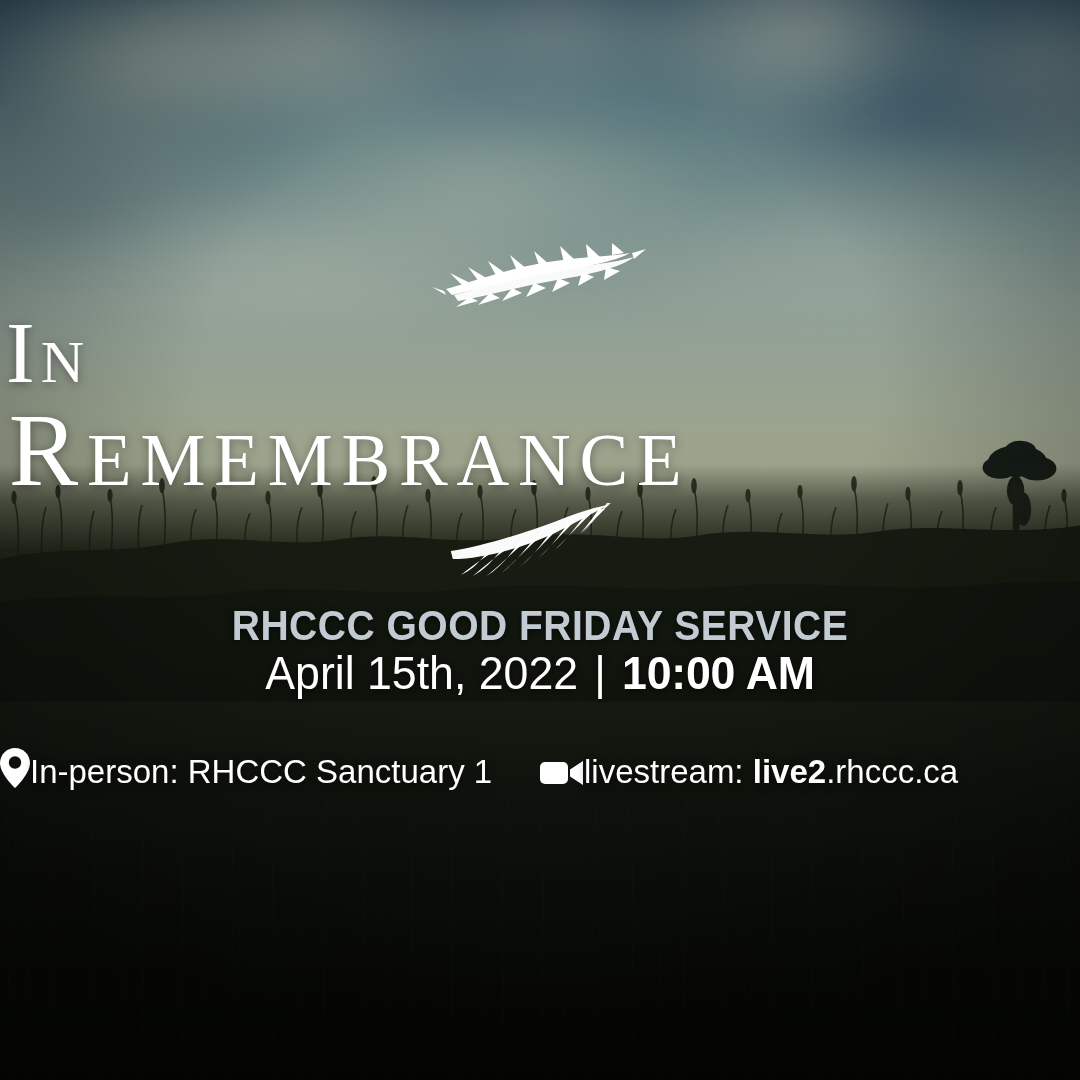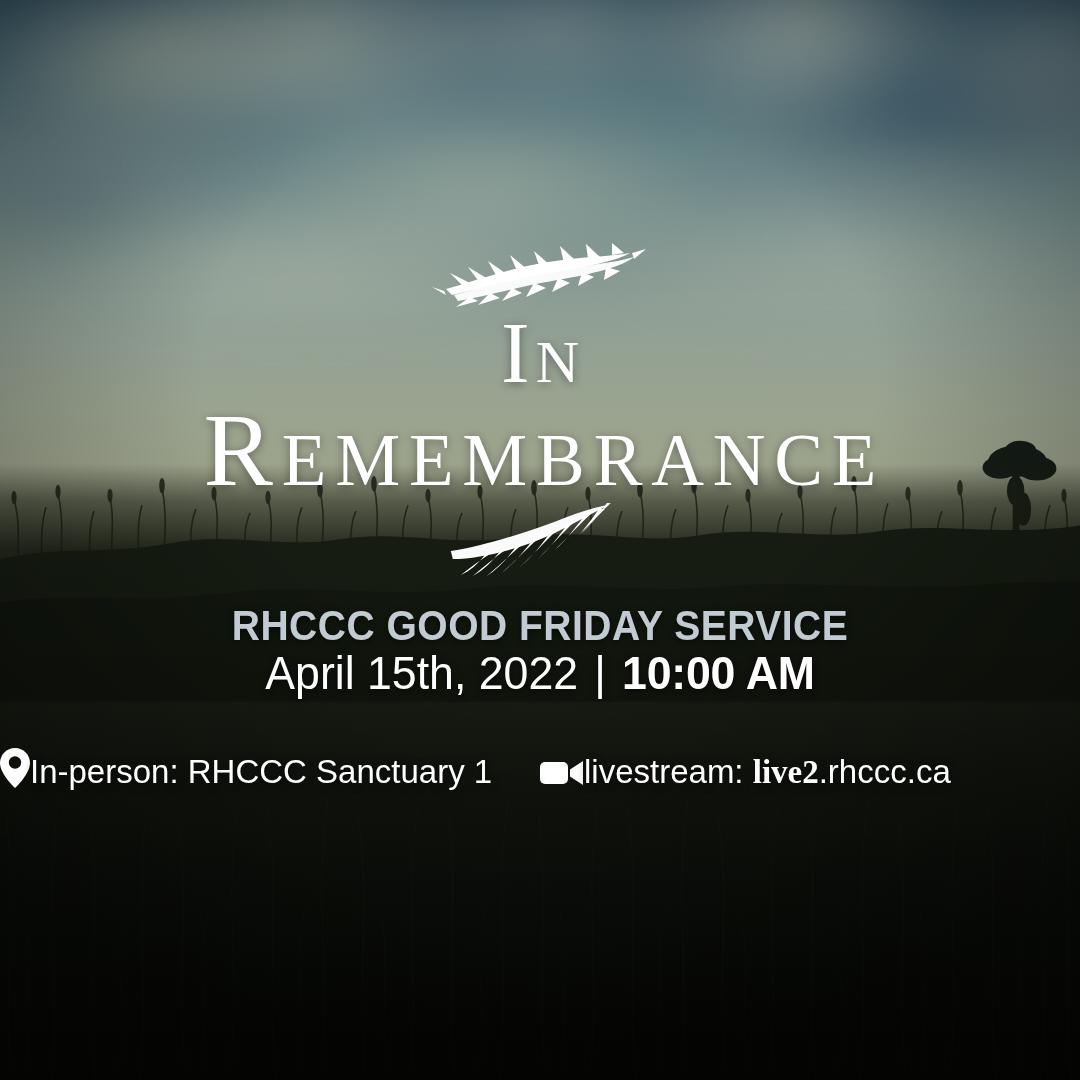--- a/index.html
+++ b/index.html
@@ -190,21 +190,20 @@
     width: 190px;
     height: 74px;
   }
   .frond svg { width: 100%; height: 100%; display: block; }
 
   .title-block {
     position: absolute;
     top: 312px;
     left: 0;
     width: 100%;
-    text-align: center;
     color: #ffffff;
     font-family: "Liberation Serif", "DejaVu Serif", serif;
     text-shadow: 0 2px 10px rgba(0,0,0,0.38);
   }
   .title-in {
     display: block;
     font-size: 86px;
     line-height: 0.96;
     font-variant: small-caps;
     letter-spacing: 0.07em;
@@ -269,21 +268,21 @@
     justify-content: center;
     margin-bottom: 8px;
   }
   .channel .ic svg { display: block; }
   .channel .txt {
     font-size: 33px;
     color: #ffffff;
     white-space: nowrap;
     text-shadow: 0 2px 8px rgba(0,0,0,0.6);
   }
-  .channel .txt .strong { font-weight: 700; font-family: Liberation Serif, serif; }
+  .channel .txt .strong { font-weight: 700; }
 </style>
 </head>
 <body>
 
 <div class="poster">
 
   <div class="photo">
 
     <div class="sky"></div>
     <div class="sky-hole"></div>

